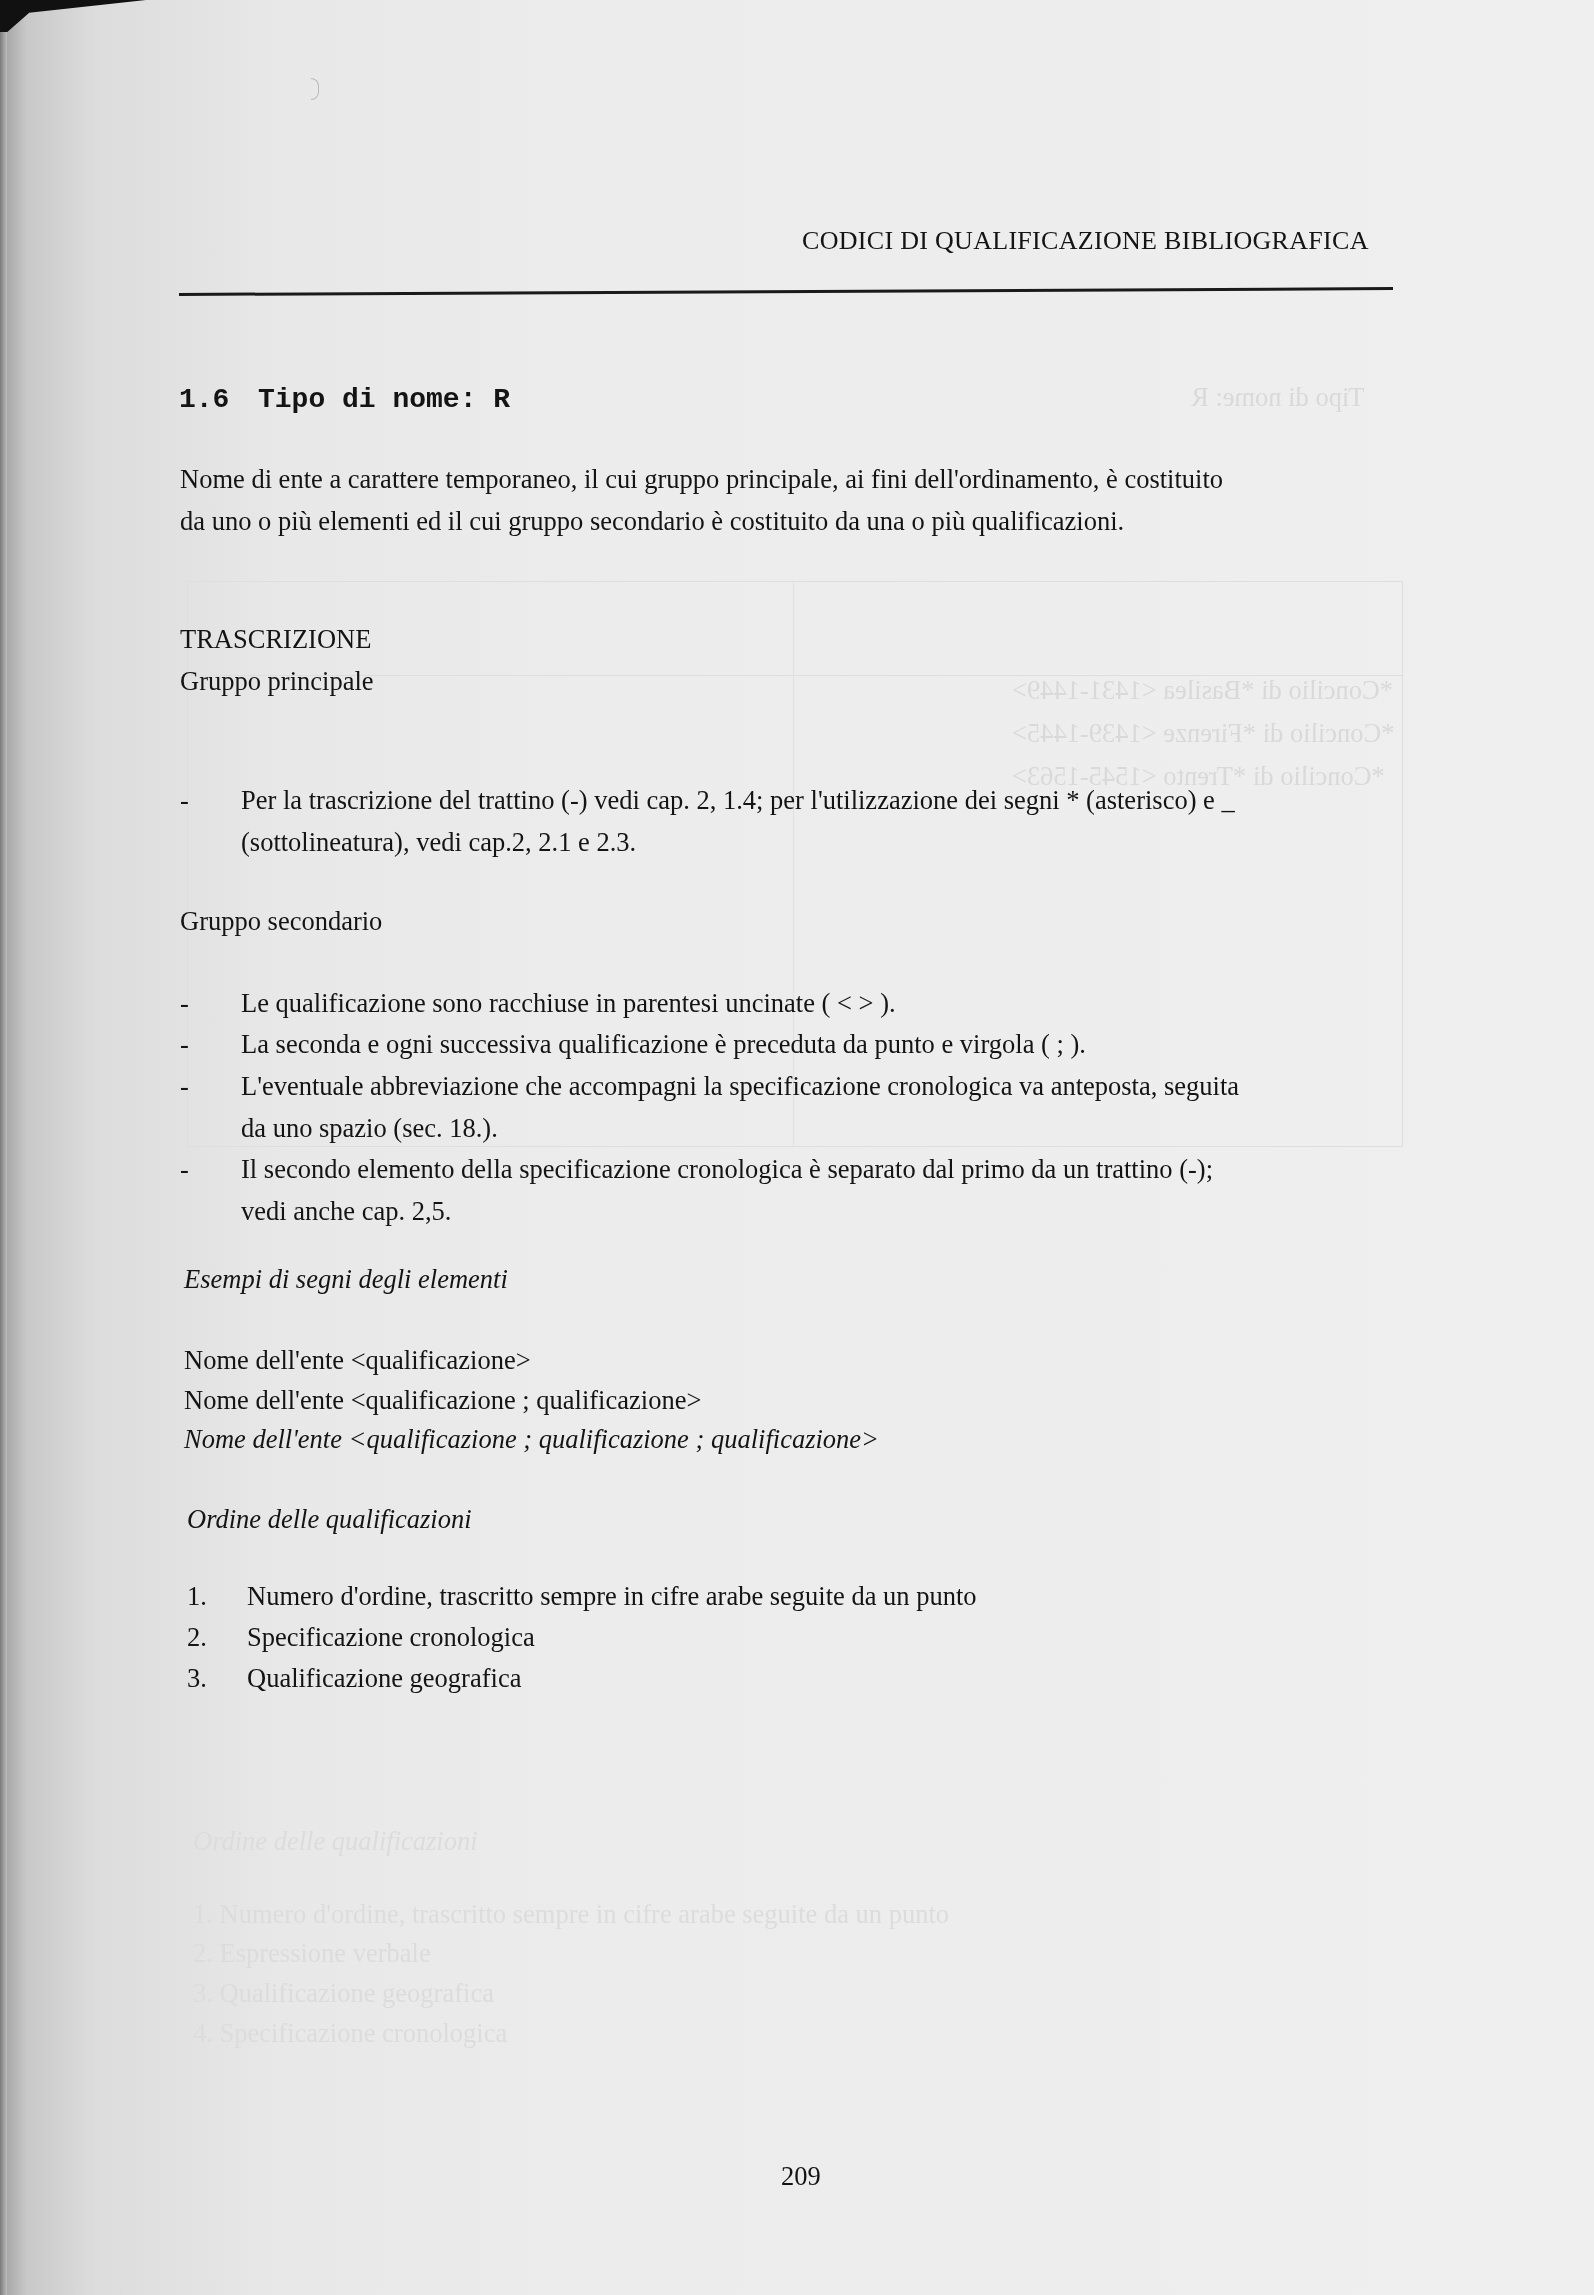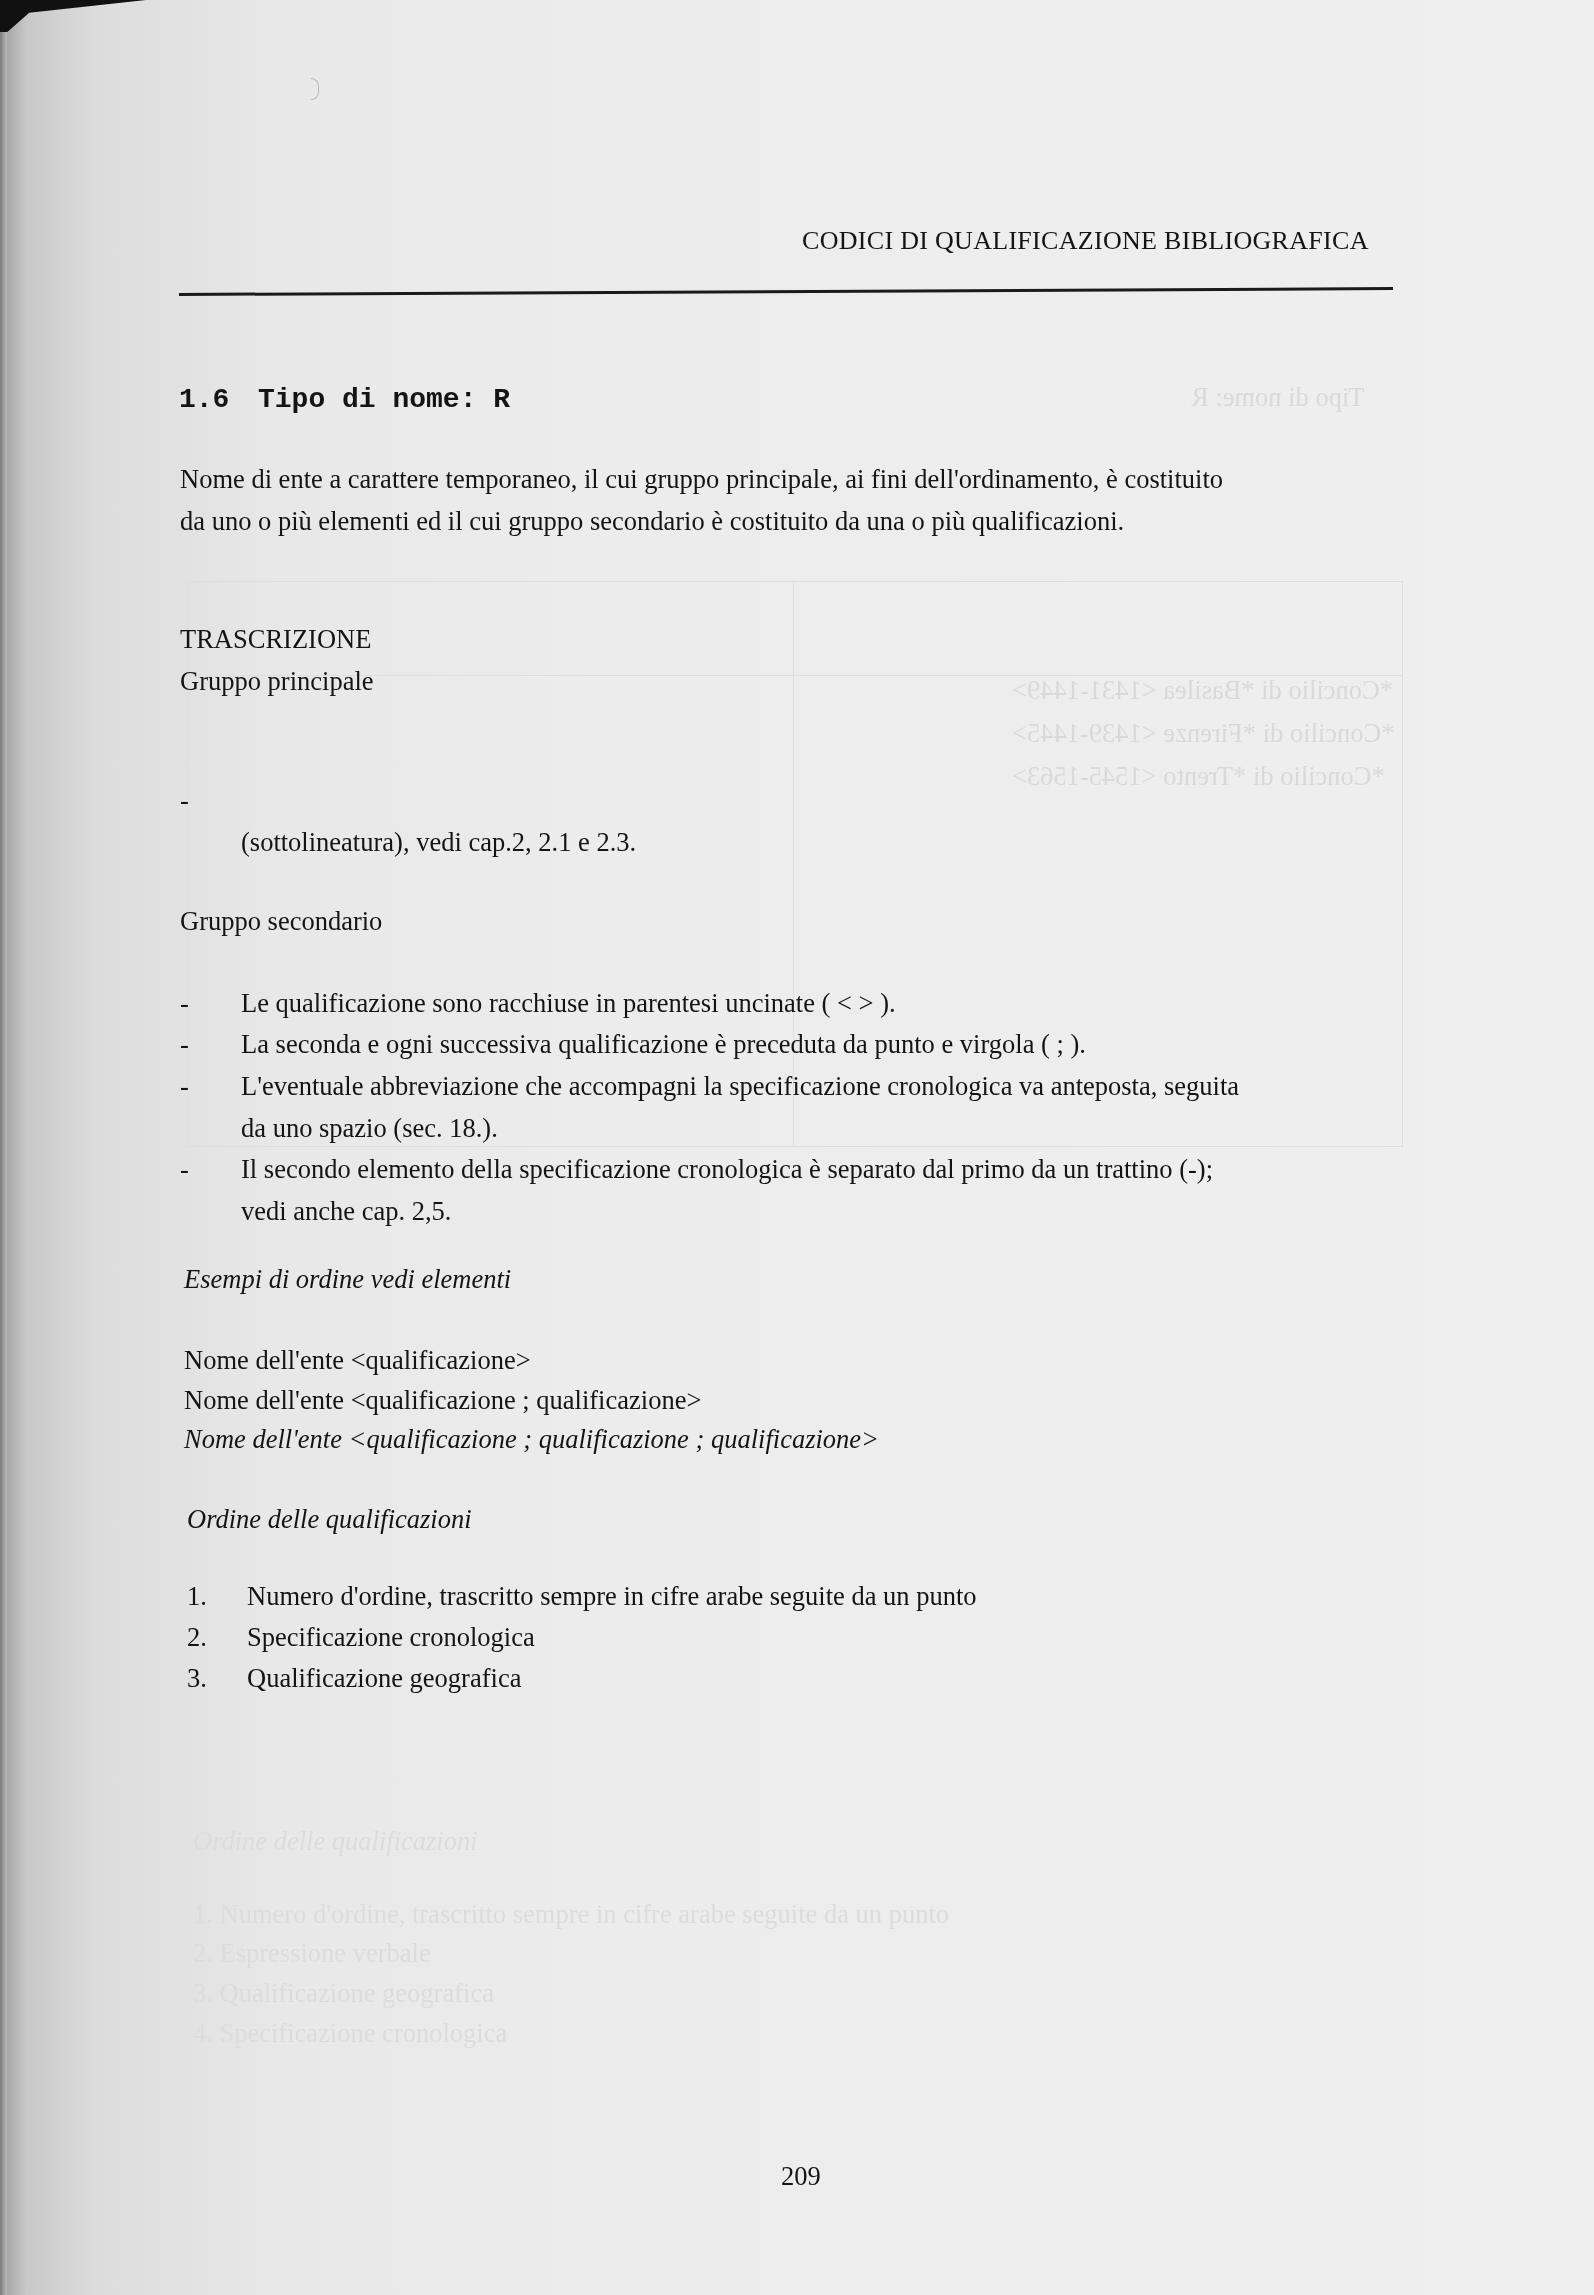--- a/index.html
+++ b/index.html
@@ -81,21 +81,21 @@
   <span>da uno o più elementi ed il cui gruppo secondario è costituito da una o più qualificazioni.</span>
 </div>
 
 <div class="abs txt" style="left:180px; top:624px;">TRASCRIZIONE</div>
 
 <div class="abs txt" style="left:180px; top:666px;">Gruppo principale</div>
 
 <div class="bullet" style="top:779px;">
   <span class="dash">-</span>
   <span class="body">
-    <br>
+    <span>Per la trascrizione del trattino (-) vedi cap. 2, 1.4; per l'utilizzazione dei segni * (asterisco) e _</span><br>
     <span>(sottolineatura), vedi cap.2, 2.1 e 2.3.</span>
   </span>
 </div>
 
 <div class="abs txt" style="left:180px; top:906px;">Gruppo secondario</div>
 
 <div class="bullet" style="top:982px;">
   <span class="dash">-</span>
   <span class="body">Le qualificazione sono racchiuse in parentesi uncinate ( &lt; &gt; ).</span>
 </div>
@@ -111,21 +111,21 @@
   </span>
 </div>
 <div class="bullet" style="top:1148px;">
   <span class="dash">-</span>
   <span class="body">
     <span>Il secondo elemento della specificazione cronologica è separato dal primo da un trattino (-);</span><br>
     <span>vedi anche cap. 2,5.</span>
   </span>
 </div>
 
-<div class="abs txt italic" style="left:184px; top:1264px;">Esempi di ordine vedi elementi</div>
+<div class="abs txt italic" style="left:184px; top:1264px;">Esempi di segni degli elementi</div>
 <div class="abs txt" style="left:184px; top:1345px;">Nome dell'ente &lt;qualificazione&gt;</div>
 <div class="abs txt" style="left:184px; top:1385px;">Nome dell'ente &lt;qualificazione ; qualificazione&gt;</div>
 <div class="abs txt" style="left:184px; top:1424px;font-style:italic;">Nome dell'ente &lt;qualificazione ; qualificazione ; qualificazione&gt;</div>
 
 <div class="abs txt italic" style="left:187px; top:1504px;">Ordine delle qualificazioni</div>
 
 <div class="numbered" style="top:1576px;">
   <span class="n">1.</span><span>Numero d'ordine, trascritto sempre in cifre arabe seguite da un punto</span>
 </div>
 <div class="numbered" style="top:1617px;">

